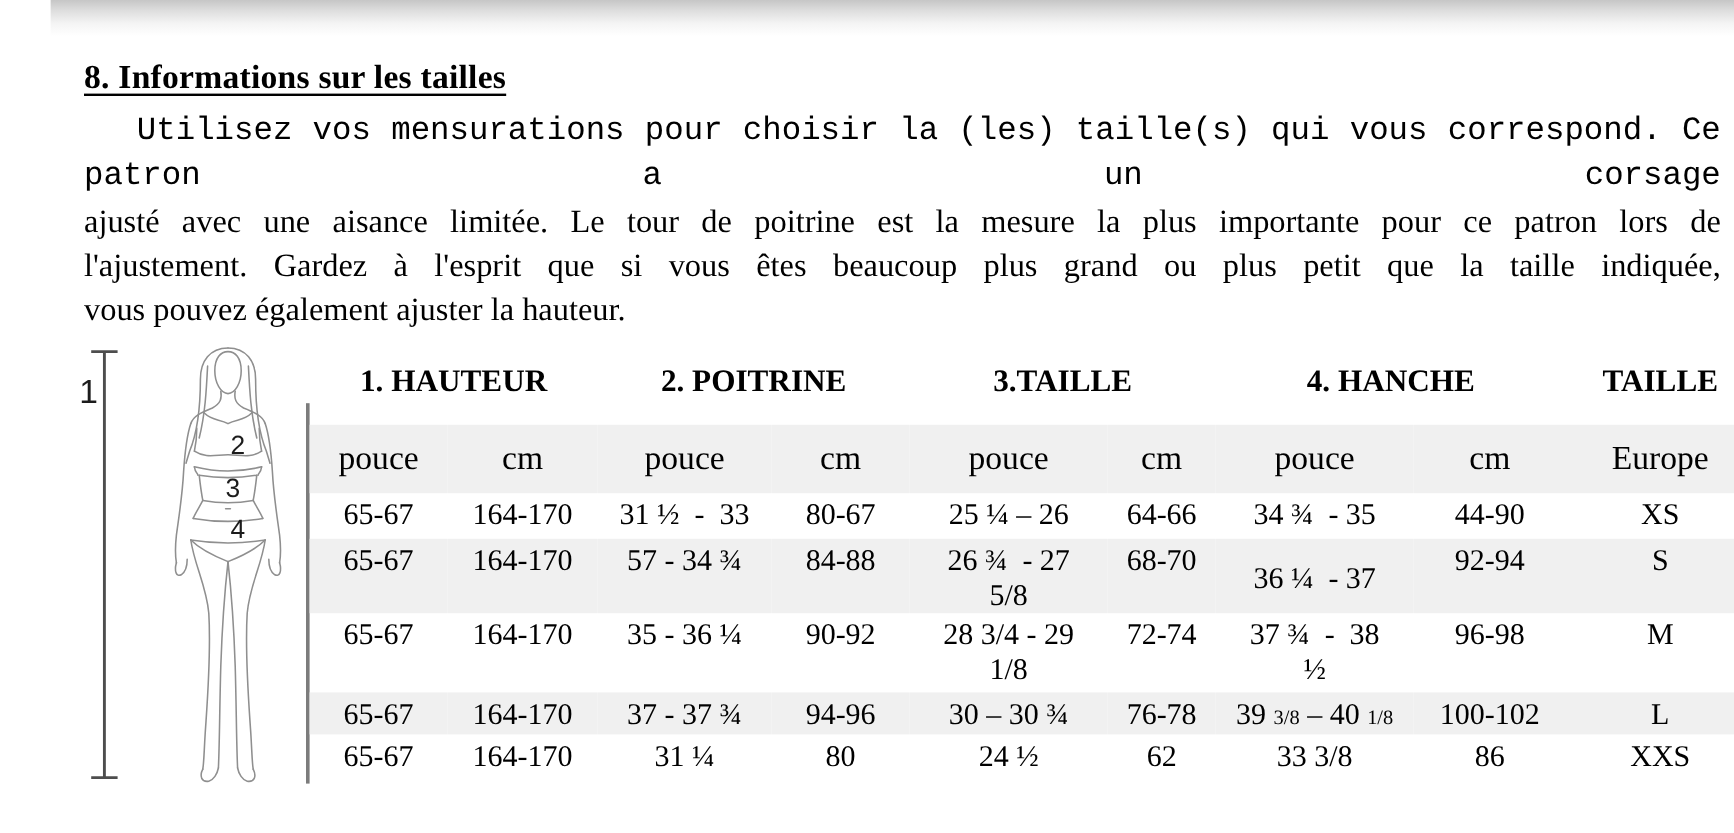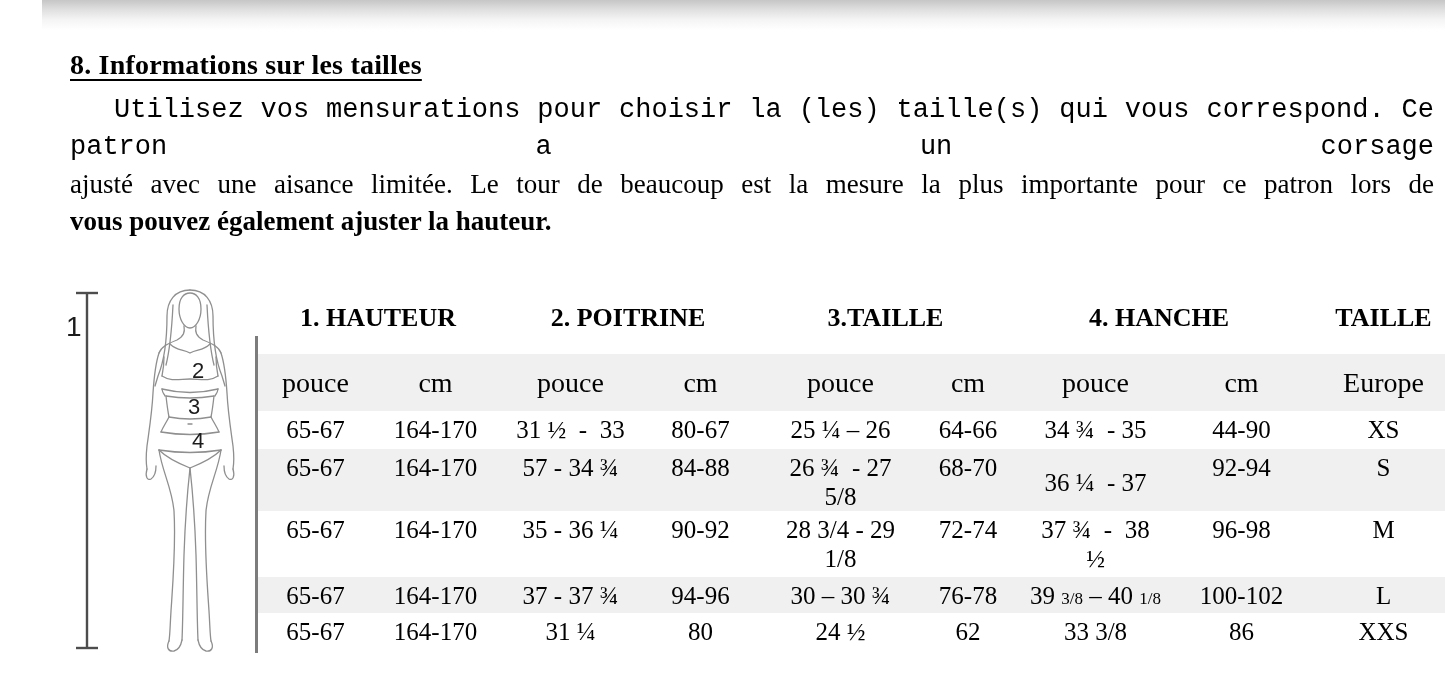--- a/index.html
+++ b/index.html
@@ -18,21 +18,21 @@
     font-size:28px; font-weight:bold;
     text-decoration:underline; text-decoration-thickness:2px; text-underline-offset:5px;
     letter-spacing:0.2px;
   }
   .para {
     position:absolute; left:28px; top:92px; width:1364px;
     font-size:27px; line-height:37px;
   }
   .para .pline { text-align:justify; text-align-last:justify; }
   .para .pline.first { text-indent:44px;font-family:Liberation Mono, monospace; }
-  .para .pline.last  { text-align:center; text-align-last:left;font-weight:bold; }
+  .para .pline.last  { text-align:center; text-align-last:left; }
 
   .figure-svg { position:absolute; left:16px; top:283px; width:198px; height:390px; }
   .fig-line { stroke:#8f8f8f; stroke-width:1.3; fill:none; stroke-linecap:round; }
   .fig-measure { stroke:#4d4d4d; stroke-width:2.4; fill:none; }
   .fig-num { font-family:"Liberation Sans", sans-serif; fill:#1c1c1c; }
 
   .table-wrap { position:absolute; left:216px; top:301px; width:1204px; }
   .left-bar {
     position:absolute; left:213px; top:336px; width:3px; height:317px;
     background:var(--bar-color,#7c7c7c);
@@ -59,21 +59,22 @@
 </head>
 <body>
 
 <div class="page">
   <div class="top-shade"></div>
 
   <h1 class="heading">8. Informations sur les tailles</h1>
 
   <div class="para">
     <div class="pline first">Utilisez vos mensurations pour choisir la (les) taille(s) qui vous correspond. Ce patron a un corsage</div>
-    <div class="pline">ajusté avec une aisance limitée. Le tour de beaucoup est la mesure la plus importante pour ce patron lors de</div>
+    <div class="pline">ajusté avec une aisance limitée. Le tour de poitrine est la mesure la plus importante pour ce patron lors de</div>
+    <div class="pline">l'ajustement. Gardez à l'esprit que si vous êtes beaucoup plus grand ou plus petit que la taille indiquée,</div>
     <div class="pline last">vous pouvez également ajuster la hauteur.</div>
   </div>
 
   <svg class="figure-svg" viewBox="0 0 198 390">
 
     <g>
       <line class="fig-measure" x1="18" y1="10" x2="40" y2="10"></line>
       <line class="fig-measure" x1="29" y1="10" x2="29" y2="365"></line>
       <line class="fig-measure" x1="18" y1="365" x2="40" y2="365"></line>
     </g>

